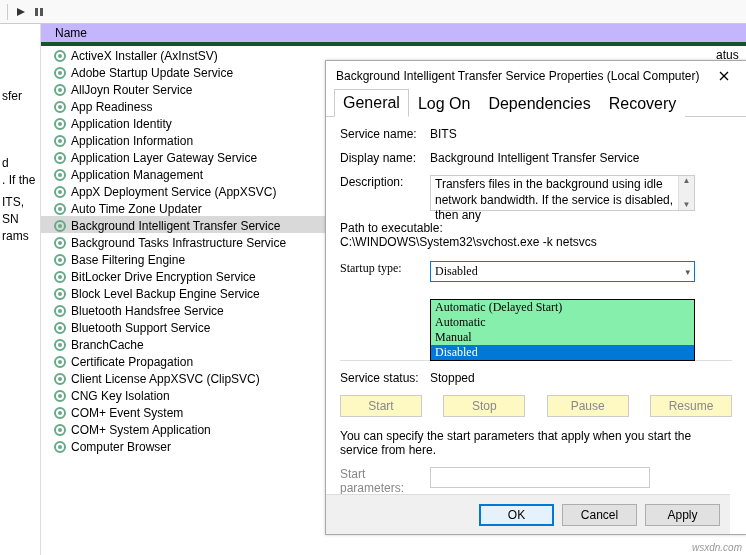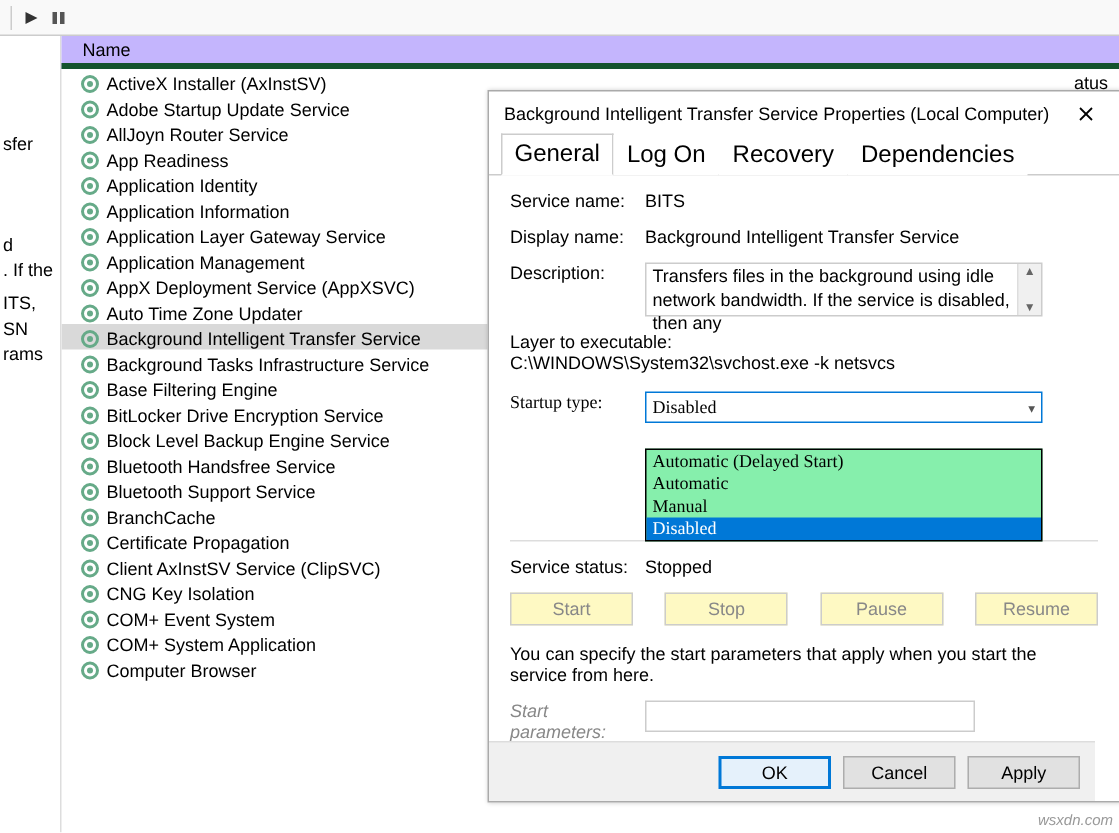--- a/index.html
+++ b/index.html
@@ -350,21 +350,21 @@
             <circle cx="7" cy="7" r="5" fill="none" stroke="#6a8" stroke-width="2"></circle>
             <circle cx="7" cy="7" r="2" fill="#6a8"></circle>
           </svg></span>
         <span>Certificate Propagation</span>
       </div>
       <div class="svc-row">
         <span class="gear-icon"><svg width="14" height="14" viewBox="0 0 14 14">
             <circle cx="7" cy="7" r="5" fill="none" stroke="#6a8" stroke-width="2"></circle>
             <circle cx="7" cy="7" r="2" fill="#6a8"></circle>
           </svg></span>
-        <span>Client AxInstSV Service (ClipSVC)</span>
+        <span>Client License AppXSVC (ClipSVC)</span>
       </div>
       <div class="svc-row">
         <span class="gear-icon"><svg width="14" height="14" viewBox="0 0 14 14">
             <circle cx="7" cy="7" r="5" fill="none" stroke="#6a8" stroke-width="2"></circle>
             <circle cx="7" cy="7" r="2" fill="#6a8"></circle>
           </svg></span>
         <span>CNG Key Isolation</span>
       </div>
       <div class="svc-row">
         <span class="gear-icon"><svg width="14" height="14" viewBox="0 0 14 14">
@@ -428,22 +428,22 @@
     <div class="close-x">
       <svg width="10" height="10" viewBox="0 0 10 10">
           <line x1="1" y1="1" x2="9" y2="9" stroke="#000" stroke-width="1.2"></line>
           <line x1="9" y1="1" x2="1" y2="9" stroke="#000" stroke-width="1.2"></line>
         </svg>
     </div>
   </div>
   <div class="tabs">
     <div class="tab active">General</div>
     <div class="tab">Log On</div>
+    <div class="tab">Dependencies</div>
     <div class="tab">Recovery</div>
-    <div class="tab">Dependencies</div>
   </div>
   <div class="dlg-body">
     <div class="frow">
       <div class="flabel">Service name:</div>
       <div class="fval">BITS</div>
     </div>
     <div class="frow">
       <div class="flabel">Display name:</div>
       <div class="fval">Background Intelligent Transfer Service</div>
     </div>
@@ -451,21 +451,21 @@
       <div class="flabel">Description:</div>
       <div class="desc-box">
         <span>Transfers files in the background using idle network bandwidth. If the service is disabled, then any</span>
         <div class="desc-scroll">
           <span class="arrow">▲</span>
             <span class="arrow">▼</span>
         </div>
       </div>
     </div>
     <div style="margin:6px 0 4px 0;">
-      <div>Layer to executable:</div>
+      <div>Path to executable:</div>
       <div>C:\WINDOWS\System32\svchost.exe -k netsvcs</div>
     </div>
     <div class="frow" style="margin-top:12px;font-family:Liberation Serif, serif;">
       <div class="flabel">Startup type:</div>
       <div class="combo-wrap">
         <div class="combo">
           <span>Disabled</span>
           <span style="font-size:9px;color:#555;">▾</span>
         </div>
         <div class="combo-drop">
@@ -483,21 +483,21 @@
       <div class="fval">Stopped</div>
     </div>
     <div class="btn-row">
       <div class="gbtn">Start</div>
       <div class="gbtn">Stop</div>
       <div class="gbtn">Pause</div>
       <div class="gbtn">Resume</div>
     </div>
     <div style="margin-top:12px;">You can specify the start parameters that apply when you start the service from here.</div>
     <div class="frow" style="margin-top:10px;">
-      <div class="flabel" style="color:#888;font-style:italic;">Start parameters:</div>
+      <div class="flabel" style="color:#888;">Start parameters:</div>
       <div class="param-input"></div>
     </div>
   </div>
   <div class="dlg-footer">
     <div class="fbtn primary">OK</div>
     <div class="fbtn">Cancel</div>
     <div class="fbtn">Apply</div>
   </div>
 </div>
 

